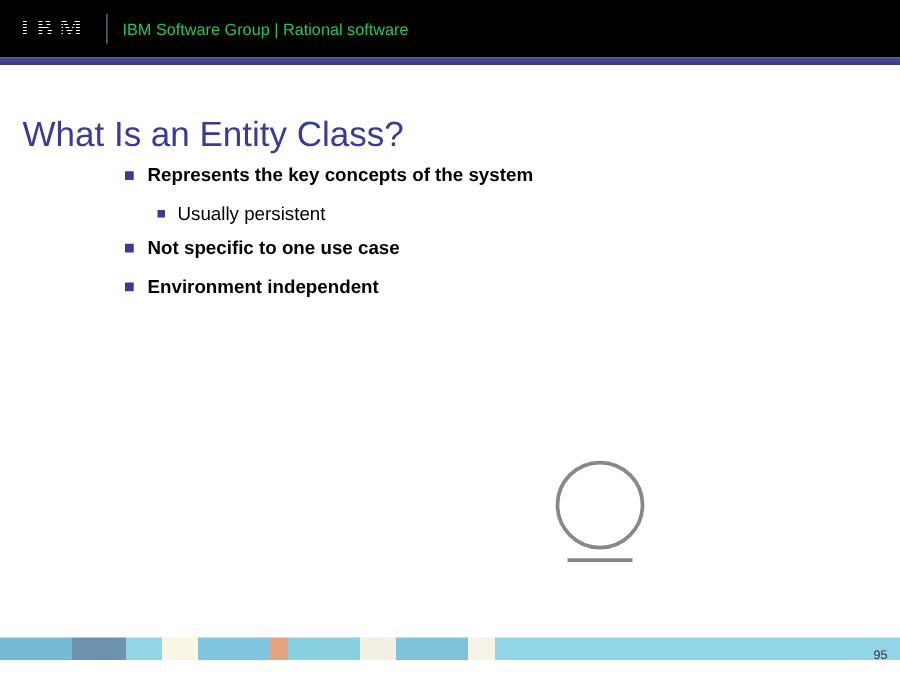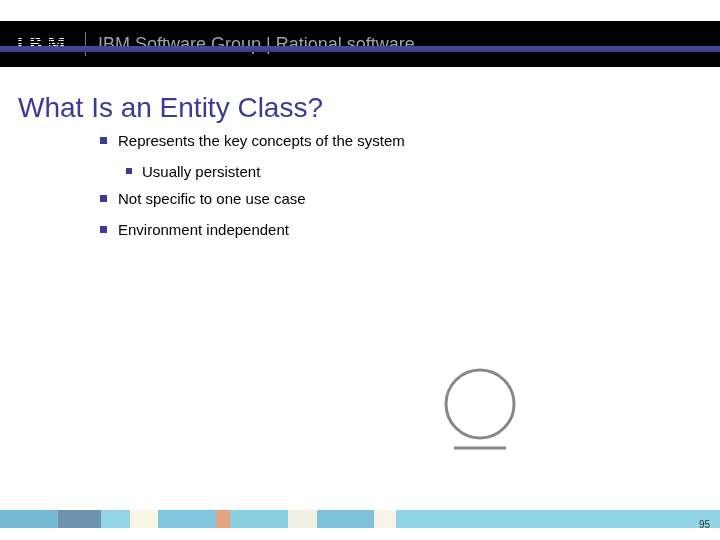--- a/index.html
+++ b/index.html
@@ -13,21 +13,20 @@
     position: relative;
   }
   .header {
     position: absolute;
     top: 0; left: 0; right: 0;
     height: 46px;
     background: #000000;
     color: #ffffff;
     display: flex;
     align-items: center;
-    margin-top: 21px;
   }
   .logo {
     margin-left: 16px;
     font-family: Georgia, 'Times New Roman', serif;
     font-weight: 900;
     font-size: 20px;
     letter-spacing: 5px;
     position: relative;
     color: #fff;
   }
@@ -47,22 +46,22 @@
       #000 2.4px
     );
   }
   .hdr-divider {
     width: 1px;
     height: 24px;
     background: #7a7a8c;
     margin: 0 12px 0 14px;
   }
   .hdr-text {
-    font-size: 18px;
-    color: #a3a3a3;
+    font-size: 13px;
+    color: #22c55e;
   }
   .header-underline {
     position: absolute;
     left: 0; right: 0;
     top: 46px;
     height: 6px;
     background: linear-gradient(#4a4aa0, #3a3a80);
   }
 
   .title {
@@ -79,21 +78,21 @@
     top: 132px;
     left: 100px;
     right: 40px;
     font-size: 15px;
     color: #000;
   }
   .b1 {
     margin: 0 0 14px 0;
     padding-left: 18px;
     position: relative;
-    font-weight: 400;
+    font-weight: 700;
   }
   .b1::before {
     content: "";
     position: absolute;
     left: 0;
     top: 5px;
     width: 7px;
     height: 7px;
     background: #3b3b96;
   }

